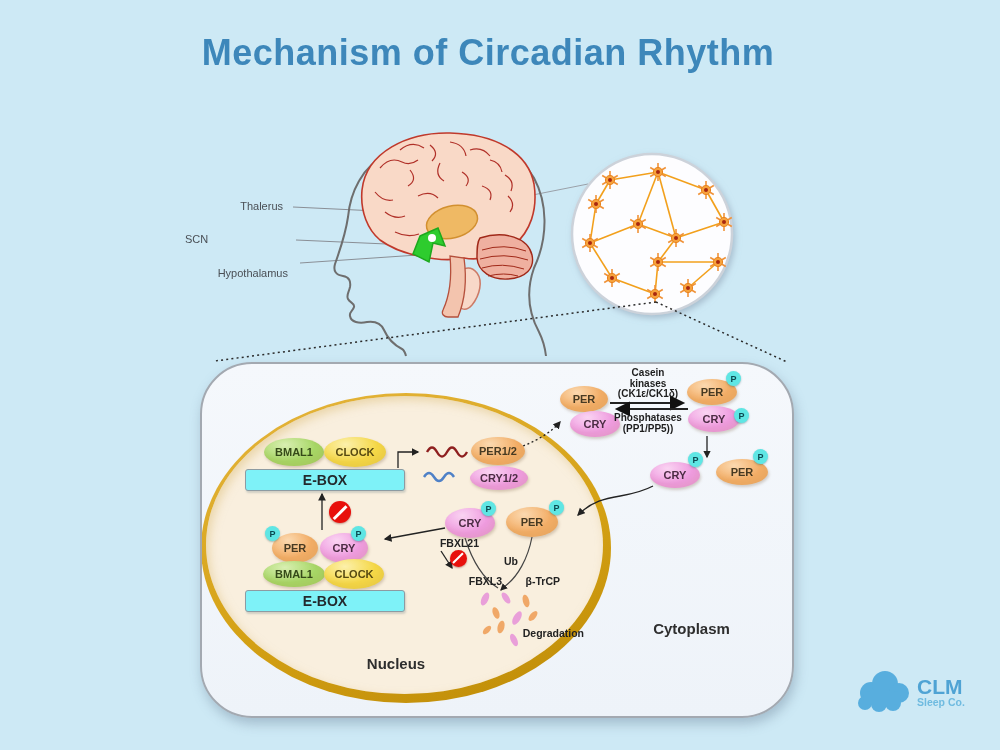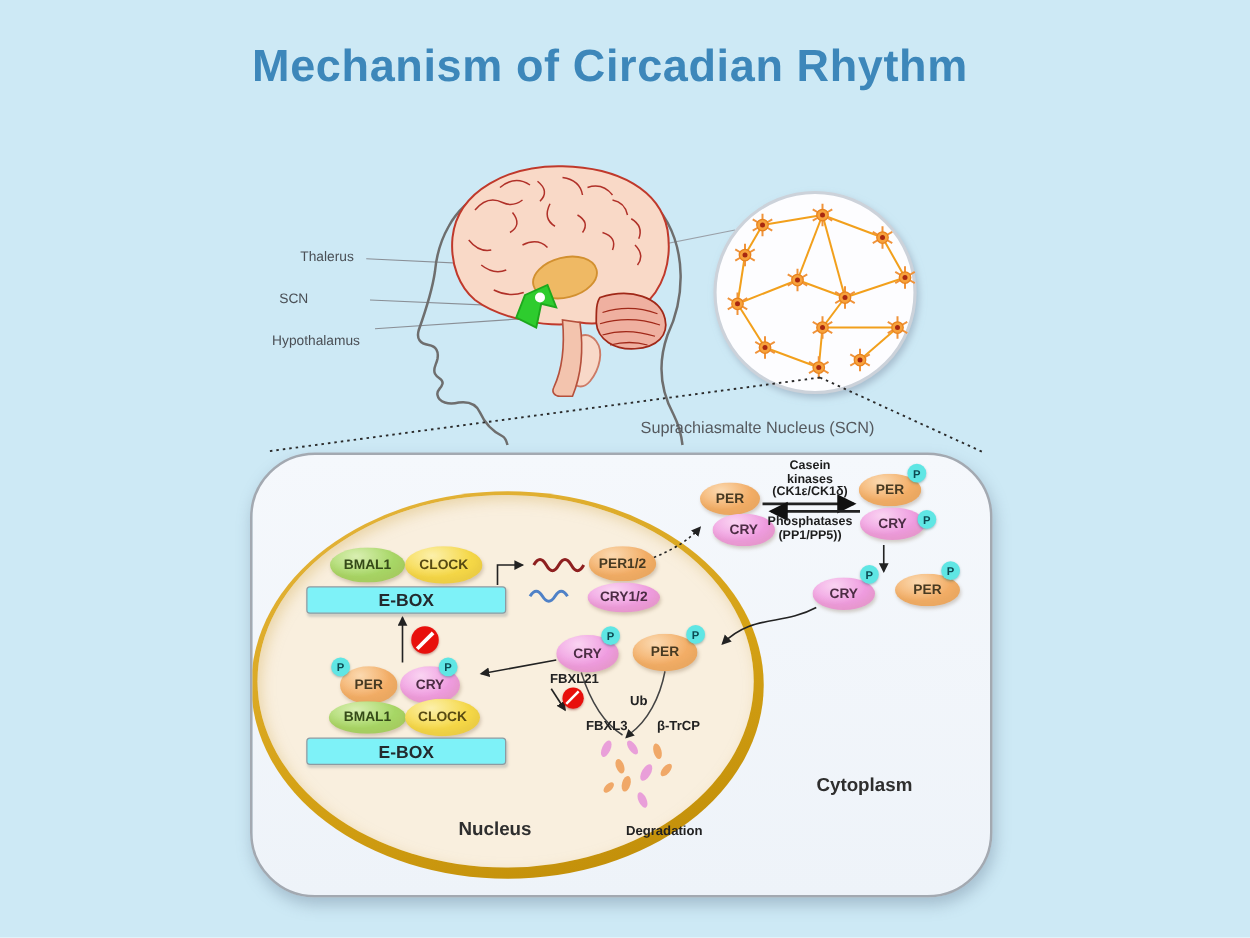--- a/index.html
+++ b/index.html
@@ -195,23 +195,22 @@
       <ellipse cx="501" cy="627" rx="3.4" ry="6.4" fill="#f0a868" transform="rotate(15 501 627)"></ellipse>
       <ellipse cx="517" cy="618" rx="3.6" ry="7.4" fill="#e99fd9" transform="rotate(30 517 618)"></ellipse>
       <ellipse cx="526" cy="601" rx="3.2" ry="6.4" fill="#f0a868" transform="rotate(-15 526 601)"></ellipse>
       <ellipse cx="533" cy="616" rx="3" ry="6" fill="#f0a868" transform="rotate(40 533 616)"></ellipse>
       <ellipse cx="514" cy="640" rx="3.2" ry="6.6" fill="#e99fd9" transform="rotate(-25 514 640)"></ellipse>
       <ellipse cx="487" cy="630" rx="2.8" ry="5.2" fill="#f0a868" transform="rotate(45 487 630)"></ellipse>
     </g>
   </svg>
 
   <div class="abs blabel z6" style="left:183px;top:200px;width:100px;text-align:right;">Thalerus</div>
-  <div class="abs blabel z6" style="left:185px;top:233px;width:100px;text-align:center;">SCN</div>
+  <div class="abs blabel z6" style="left:185px;top:233px;width:100px;text-align:left;">SCN</div>
   <div class="abs blabel z6" style="left:168px;top:267px;width:120px;text-align:right;">Hypothalamus</div>
-  <div class="abs caption z6" style="left:461px;top:334px;width:290px;">Suprachiasmalte Nucleus (SCN)</div>
 
   <div class="abs oval green z6" style="left:264px;top:438px;width:60px;height:28px;">BMAL1</div>
   <div class="abs oval yellow z6" style="left:324px;top:437px;width:62px;height:30px;">CLOCK</div>
   <div class="abs ebox z6" style="left:245px;top:469px;">E-BOX</div>
 
   <div class="abs oval orange z6" style="left:471px;top:437px;width:54px;height:28px;">PER1/2</div>
   <div class="abs oval pink z6" style="left:470px;top:466px;width:58px;height:24px;">CRY1/2</div>
 
   <div class="abs nosign z6" style="left:329px;top:501px;width:22px;height:22px;">
       <div class="bar"></div>
@@ -230,21 +229,21 @@
   <div class="abs pbadge z6" style="left:481px;top:501px;">P</div>
   <div class="abs pbadge z6" style="left:549px;top:500px;">P</div>
 
   <div class="abs small-bold z6" style="left:413px;top:537px;width:66px;">FBXL21</div>
   <div class="abs nosign z6" style="left:450px;top:550px;width:17px;height:17px;">
       <div class="bar"></div>
     </div>
   <div class="abs small-bold z6" style="left:438px;top:575px;width:64px;">FBXL3</div>
   <div class="abs small-bold z6" style="left:490px;top:555px;width:28px;">Ub</div>
   <div class="abs small-bold z6" style="left:504px;top:575px;width:56px;">β-TrCP</div>
-  <div class="abs small-bold z6" style="left:462px;top:627px;width:100px;margin-top:32px;">Degradation</div>
+  <div class="abs small-bold z6" style="left:484px;top:627px;width:100px;">Degradation</div>
 
   <div class="abs oval orange z6" style="left:560px;top:386px;width:48px;height:26px;">PER</div>
   <div class="abs oval pink z6" style="left:570px;top:411px;width:50px;height:26px;">CRY</div>
 
   <div class="abs kin z6" style="left:601px;top:368px;width:94px;">
     <div>Casein</div>
     <div>kinases</div>
     <div>(CK1ε/CK1δ)</div>
   </div>
   <div class="abs kin z6" style="left:598px;top:413px;width:100px;">
@@ -258,14 +257,31 @@
   <div class="abs pbadge z6" style="left:734px;top:408px;">P</div>
 
   <div class="abs oval pink z6" style="left:650px;top:462px;width:50px;height:26px;">CRY</div>
   <div class="abs oval orange z6" style="left:716px;top:459px;width:52px;height:26px;">PER</div>
   <div class="abs pbadge z6" style="left:688px;top:452px;">P</div>
   <div class="abs pbadge z6" style="left:753px;top:449px;">P</div>
 
   <div class="abs comp-label z6" style="left:341px;top:655px;width:110px;text-align:center;">Nucleus</div>
   <div class="abs comp-label z6" style="left:629px;top:620px;width:125px;">Cytoplasm</div>
 
+  <div class="abs logo z6">
+    <svg width="58" height="46" viewBox="0 0 58 46">
+      <g fill="#58aede">
+        <circle cx="16" cy="24" r="11"></circle>
+        <circle cx="30" cy="15" r="13"></circle>
+        <circle cx="44" cy="24" r="10"></circle>
+        <circle cx="10" cy="34" r="7"></circle>
+        <circle cx="24" cy="35" r="8"></circle>
+        <circle cx="38" cy="34" r="8"></circle>
+        <rect x="8" y="22" width="38" height="14" rx="7"></rect>
+      </g>
+    </svg>
+    <div class="logo-text">
+      <div class="logo-name">CLM</div>
+      <div class="logo-sub">Sleep Co.</div>
+    </div>
+  </div>
 
 </div>
 
 </body></html>

